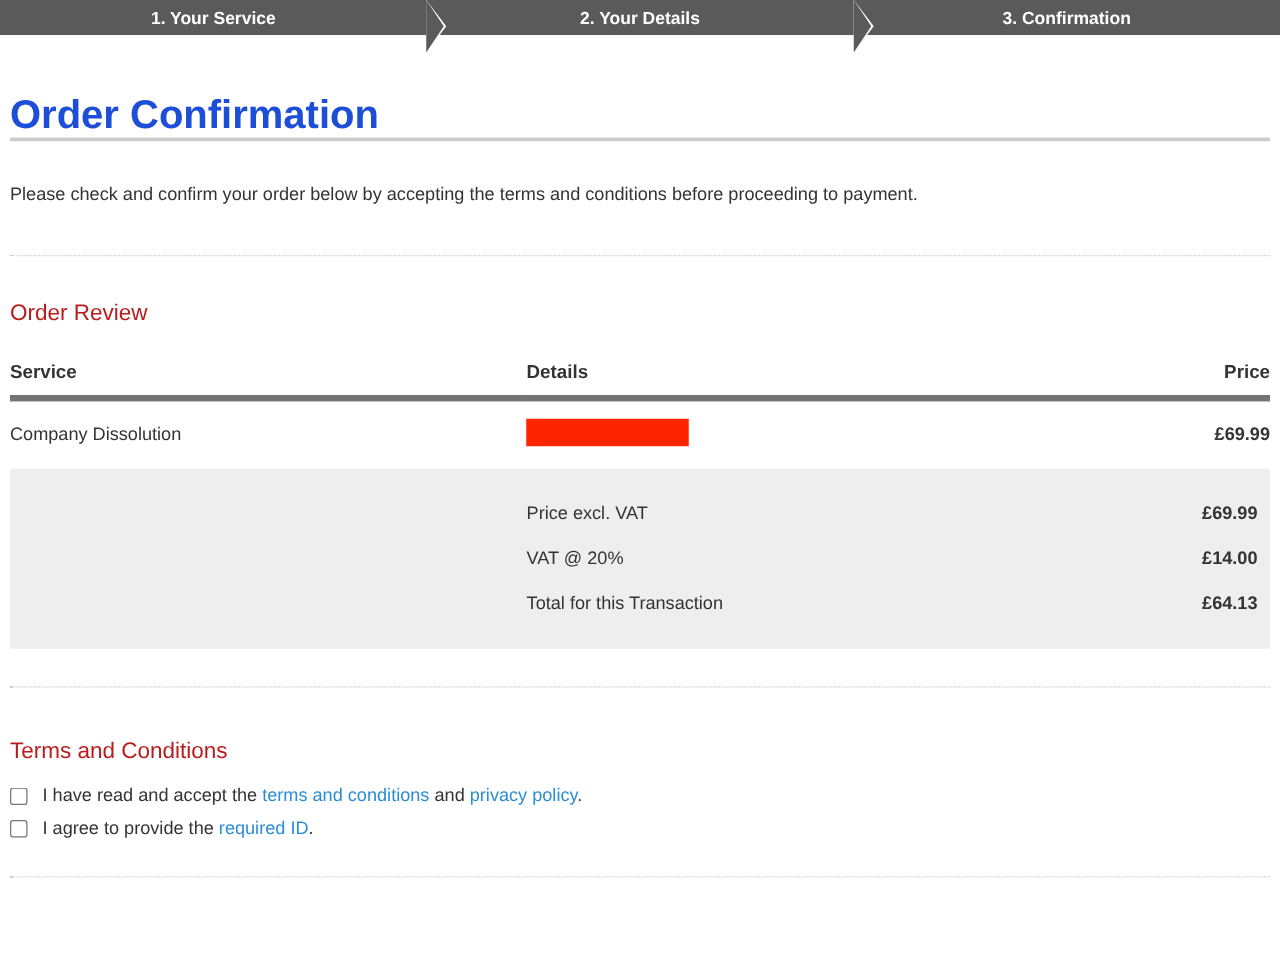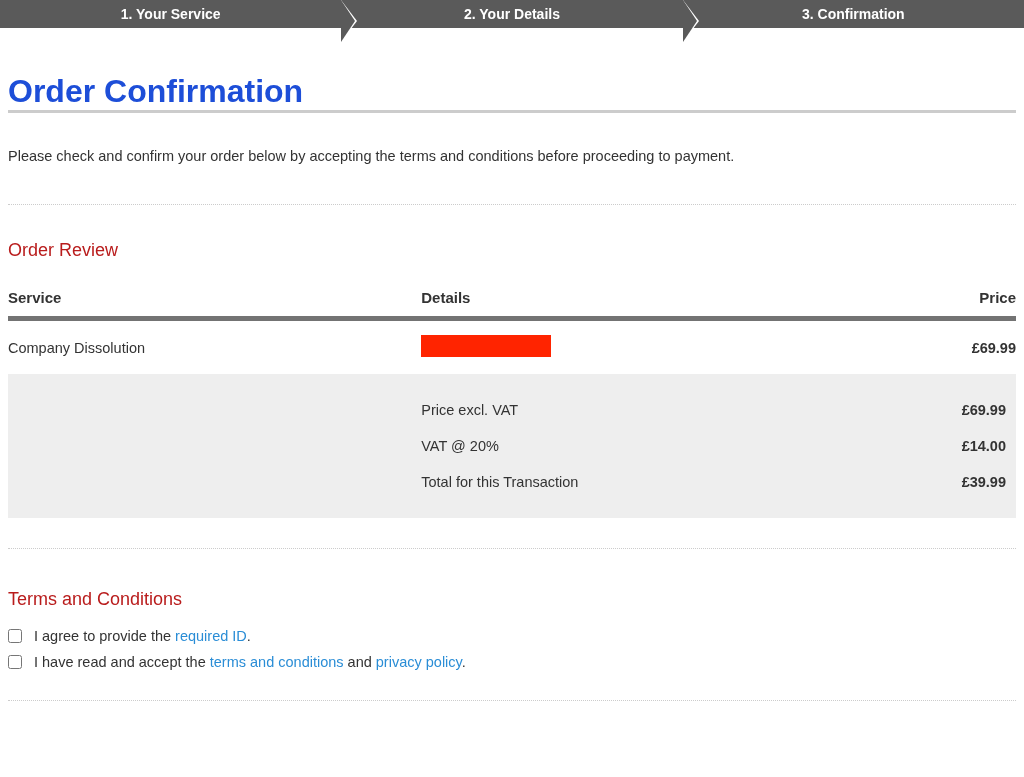--- a/index.html
+++ b/index.html
@@ -207,39 +207,39 @@
       <div class="value">£69.99</div>
     </div>
     <div class="summary-row">
       <div class="spacer"></div>
       <div class="label">VAT @ 20%</div>
       <div class="value">£14.00</div>
     </div>
     <div class="summary-row">
       <div class="spacer"></div>
       <div class="label">Total for this Transaction</div>
-      <div class="value">£39.99</div>
+      <div class="value">£64.13</div>
     </div>
   </div>
 
   <div class="dotted-divider" style="margin-top: 30px;"></div>
 
   <div class="terms-section">
     <h2 class="section-heading">Terms and Conditions</h2>
+
+    <div class="checkbox-row">
+      <input type="checkbox" style="">
+      <span>
+        <span>I have read and accept the </span><span class="link">terms and conditions</span><span> and </span><span class="link">privacy policy</span><span>.</span>
+      </span>
+    </div>
 
     <div class="checkbox-row">
       <input type="checkbox" style="">
       <span>
         <span>I agree to provide the </span><span class="link">required ID</span><span>.</span>
       </span>
     </div>
-
-    <div class="checkbox-row">
-      <input type="checkbox" style="">
-      <span>
-        <span>I have read and accept the </span><span class="link">terms and conditions</span><span> and </span><span class="link">privacy policy</span><span>.</span>
-      </span>
-    </div>
   </div>
 
   <div class="dotted-divider" style="margin-top: 30px;"></div>
 
 </div>
 
 </body></html>

